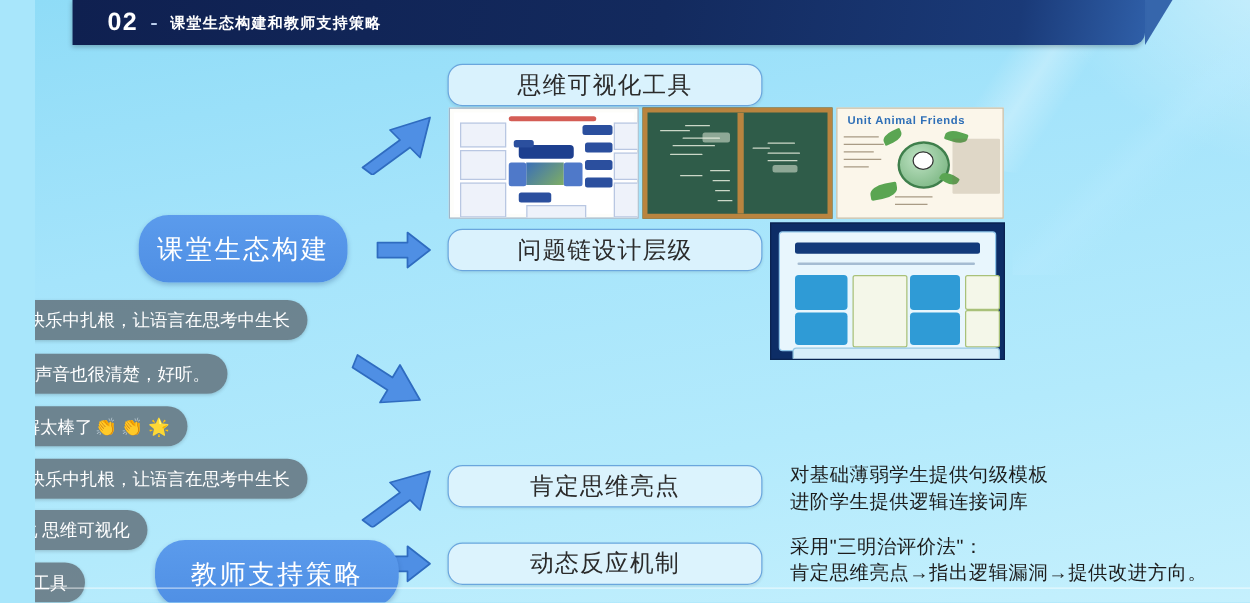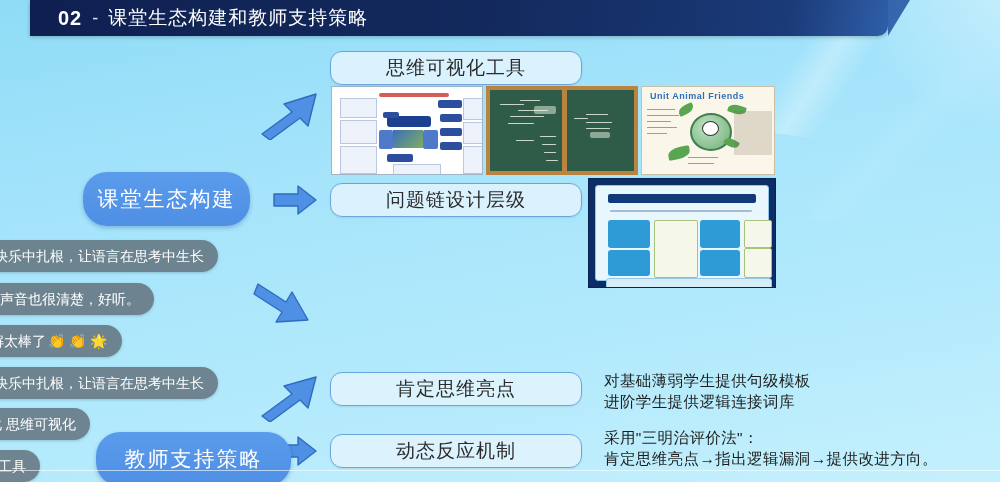--- a/index.html
+++ b/index.html
@@ -6,20 +6,21 @@
   body{
     width:1000px;height:482px;overflow:hidden;
     font-family:"Liberation Sans","DejaVu Sans",sans-serif;
     background:#a8e6fb;
     position:relative;
   }
   .stage{
     position:absolute;inset:0;
     background:linear-gradient(170deg,#8fdcf7 0%,#a5e4fb 35%,#b3eafc 70%,#c5f0fd 100%);
     overflow:hidden;
+    margin-left:28px;
   }
   
   .ray{position:absolute;pointer-events:none;opacity:.55;}
   .ray1{top:-20px;right:40px;width:260px;height:160px;
     background:linear-gradient(115deg,rgba(255,255,255,0) 40%,rgba(255,255,255,.55) 50%,rgba(255,255,255,0) 60%);
     transform:rotate(8deg);}
   .ray2{top:0px;right:-30px;width:220px;height:220px;
     background:linear-gradient(135deg,rgba(255,255,255,0) 45%,rgba(185,235,255,.7) 52%,rgba(255,255,255,0) 62%);}
   .corner-glow{position:absolute;top:-60px;right:-60px;width:240px;height:200px;
     background:radial-gradient(ellipse at top right,rgba(255,255,255,.6),rgba(255,255,255,0) 70%);}
@@ -31,21 +32,21 @@
     border-radius:0 0 10px 0;
     display:flex;align-items:center;
     box-shadow:0 1px 4px rgba(0,0,0,.25);
   }
   .header .num{
     color:#ffffff;font-size:20px;font-weight:bold;letter-spacing:1px;
     margin-left:28px;
   }
   .header .dash{color:#cfe3ff;font-size:18px;margin:0 10px 0 10px;}
   .header .htitle{
-    color:#ffffff;font-size:19px;font-weight:normal;letter-spacing:1px;
+    color:#ffffff;font-size:12px;font-weight:bold;letter-spacing:1px;
   }
   .header-tip{
     position:absolute;left:888px;top:0;width:0;height:0;
     border-top:36px solid #2f5fa8;border-right:22px solid transparent;
     opacity:.95;
   }
 
   
   .lbl{
     position:absolute;box-sizing:border-box;

